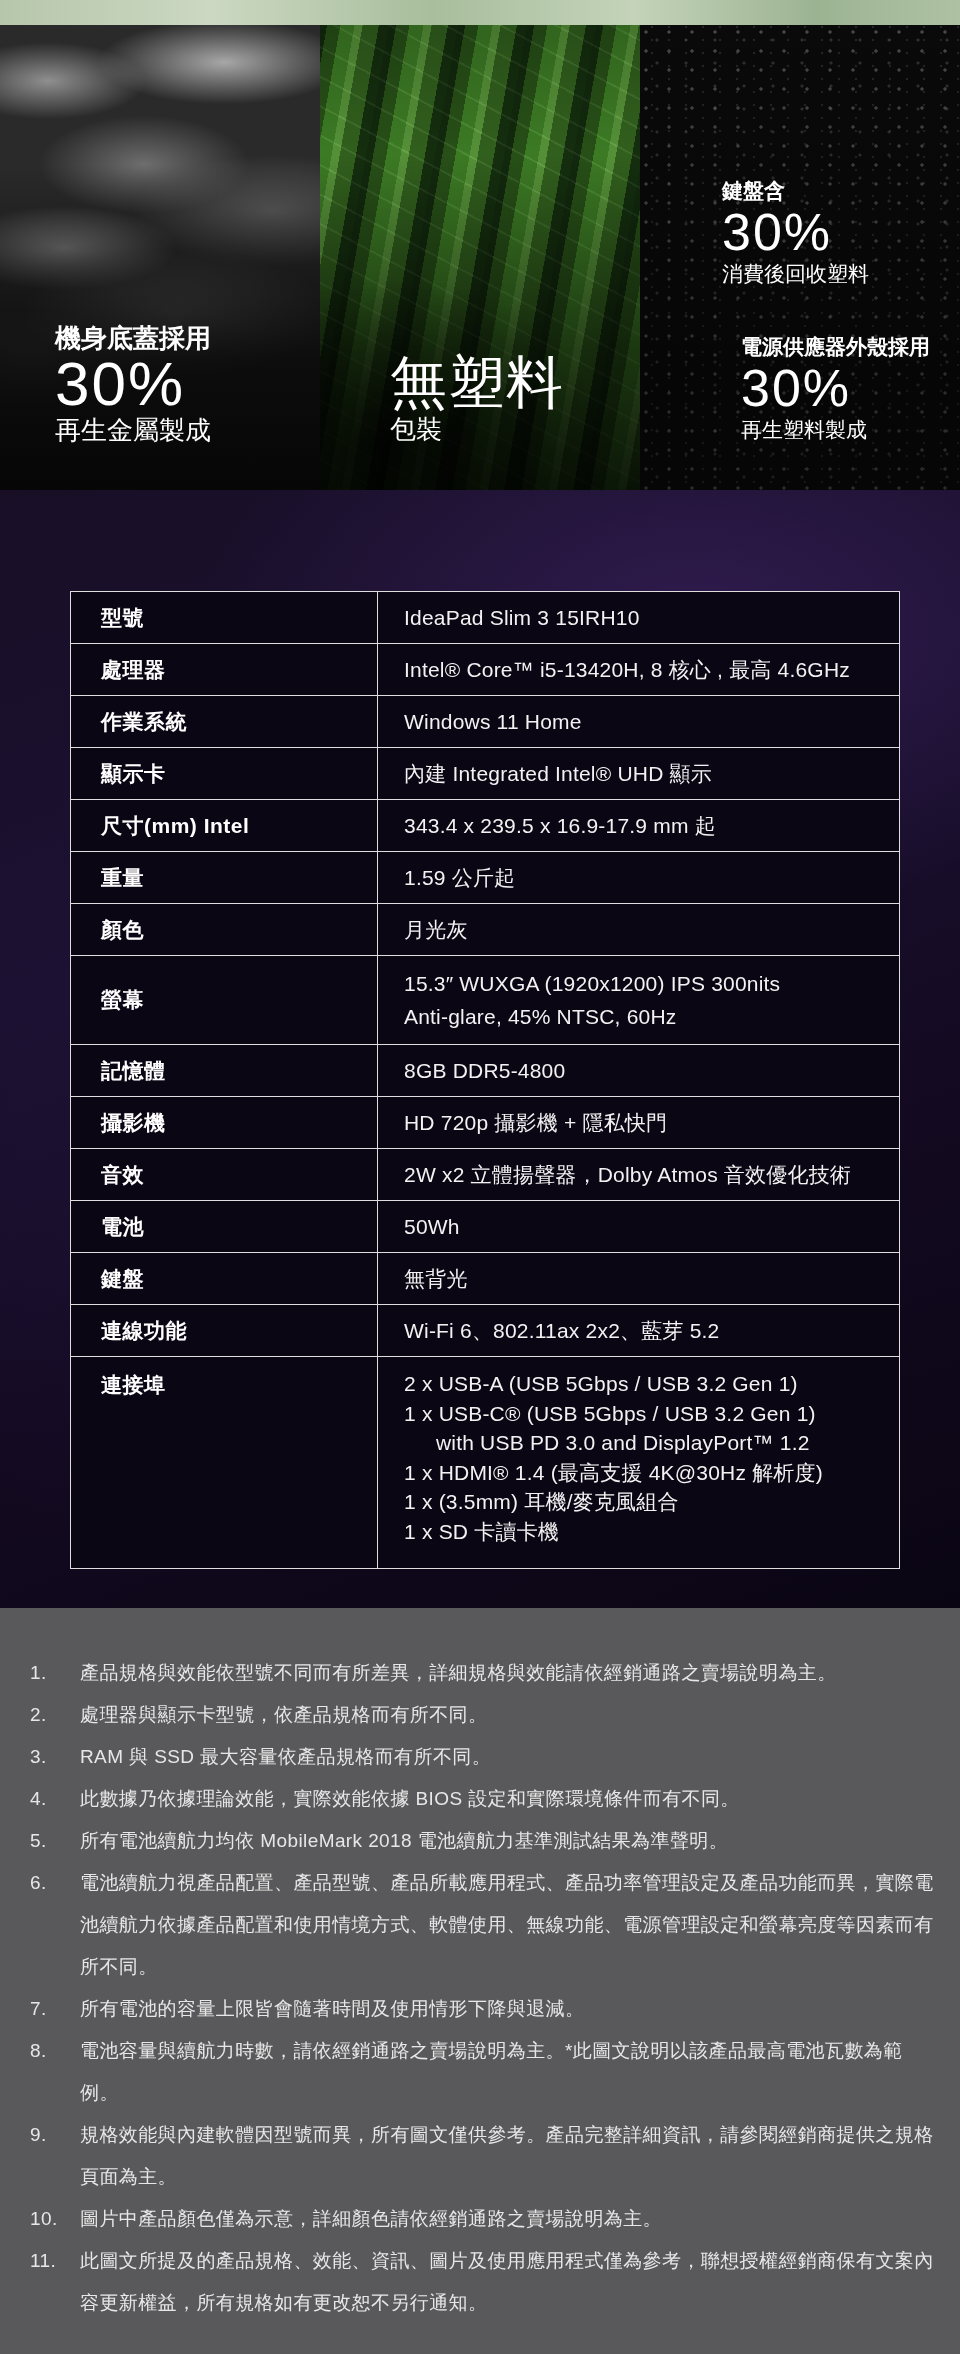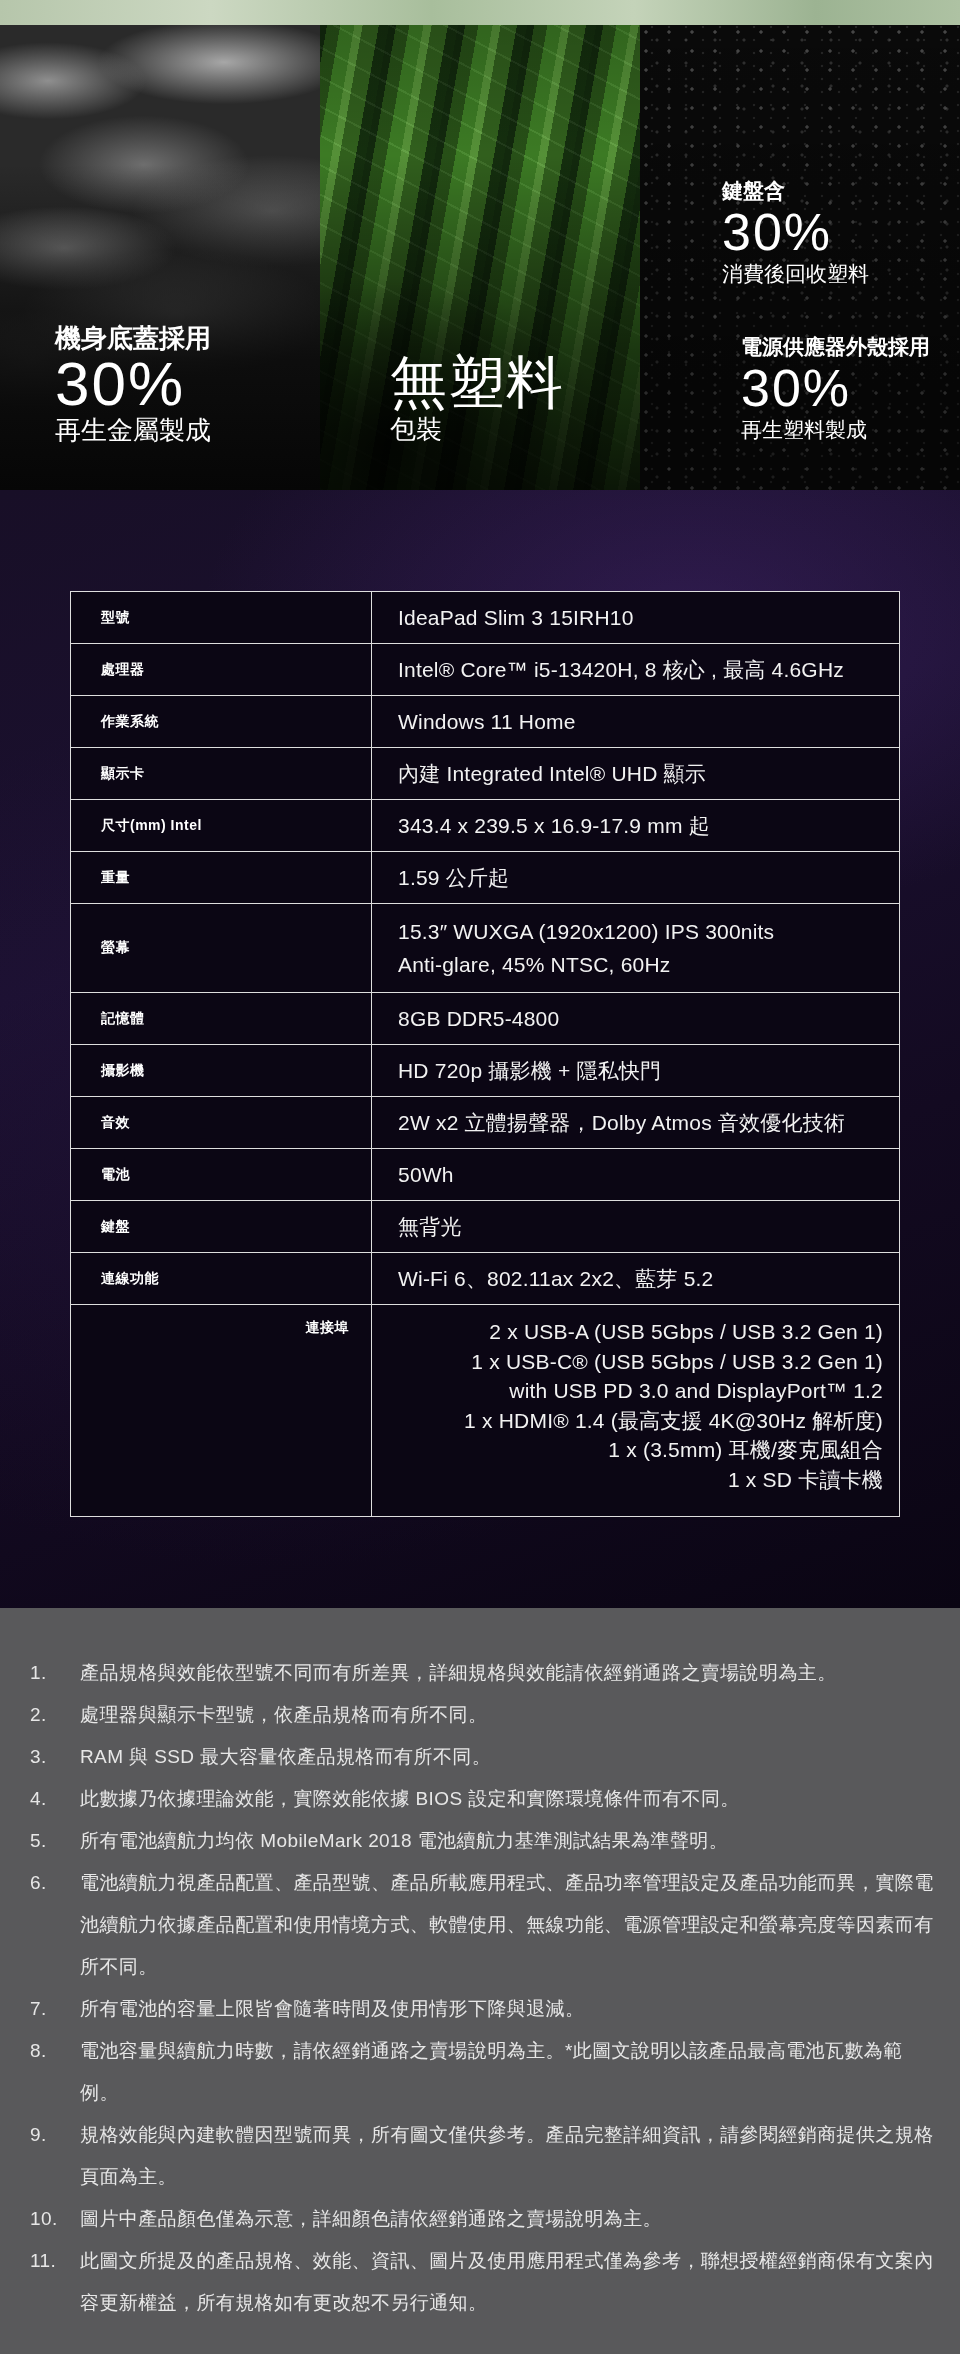--- a/index.html
+++ b/index.html
@@ -59,26 +59,26 @@
   .claim-sm .big{font-size:52px;line-height:52px;margin:2px 0;}
 
   
   .dark{position:absolute;top:490px;left:0;width:960px;height:1118px;
     background:
       radial-gradient(700px 420px at 72% 12%,rgba(86,48,138,.35),rgba(40,22,66,0) 70%),
       radial-gradient(800px 600px at 28% 58%,rgba(46,26,76,.25),rgba(20,10,35,0) 72%),
       linear-gradient(160deg,#180f27 0%,#1b1030 35%,#130a21 65%,#0a0513 100%);}
   table.spec{position:absolute;top:101px;left:70px;width:830px;border-collapse:collapse;table-layout:fixed;}
   table.spec td{border:1px solid #dedede;background:#0b0614;vertical-align:middle;}
-  td.lab{width:248px;padding:0 22px 0 30px;font-size:14px;font-weight:600;color:#ffffff;letter-spacing:.5px;}
+  td.lab{width:248px;padding:0 28px 0 30px;font-size:21px;font-weight:600;color:#ffffff;letter-spacing:.5px;}
   td.val{padding:2px 16px 2px 26px;font-size:21px;font-weight:400;color:#f2f2f2;letter-spacing:.2px;line-height:29px;}
   tr.row-std td{height:47px;}
   tr.row-tall td{height:84px;}
   tr.row-tall td.val{line-height:33px;}
-  tr.row-ports td{height:197px;vertical-align:top;text-align:right;}
+  tr.row-ports td{height:197px;vertical-align:top;}
   tr.row-ports td.lab{padding-top:14px;}
   tr.row-ports td.val{padding-top:12px;line-height:29.5px;}
 
   
   .notes{position:absolute;top:1608px;left:0;width:960px;height:746px;background:#59595b;
          color:#e7e7e7;box-sizing:border-box;padding:44px 24px 0 30px;}
   .note{display:flex;font-size:19px;line-height:42px;letter-spacing:.4px;}
   .note .num{flex:0 0 50px;}
   .note .txt{flex:1;}
 </style>
@@ -152,20 +152,26 @@
             <td class="val">
               <div>343.4 x 239.5 x 16.9-17.9 mm 起</div>
             </td>
           </tr>
           <tr class="row-std">
             <td class="lab">重量</td>
             <td class="val">
               <div>1.59 公斤起</div>
             </td>
           </tr>
+          <tr class="row-std">
+            <td class="lab">顏色</td>
+            <td class="val">
+              <div>月光灰</div>
+            </td>
+          </tr>
           <tr class="row-tall">
             <td class="lab">螢幕</td>
             <td class="val">
               <div>15.3″ WUXGA (1920x1200) IPS 300nits</div>
               <div>Anti-glare, 45% NTSC, 60Hz</div>
             </td>
           </tr>
           <tr class="row-std">
             <td class="lab">記憶體</td>
             <td class="val">

